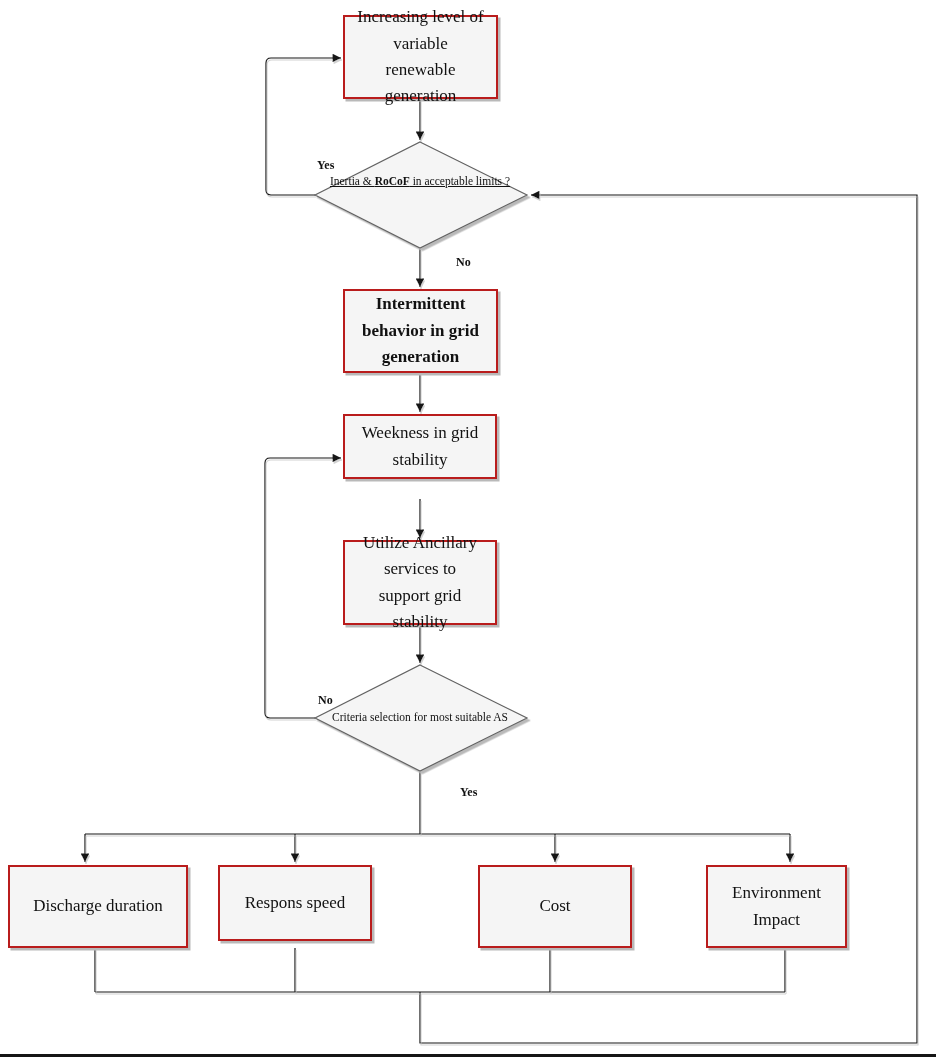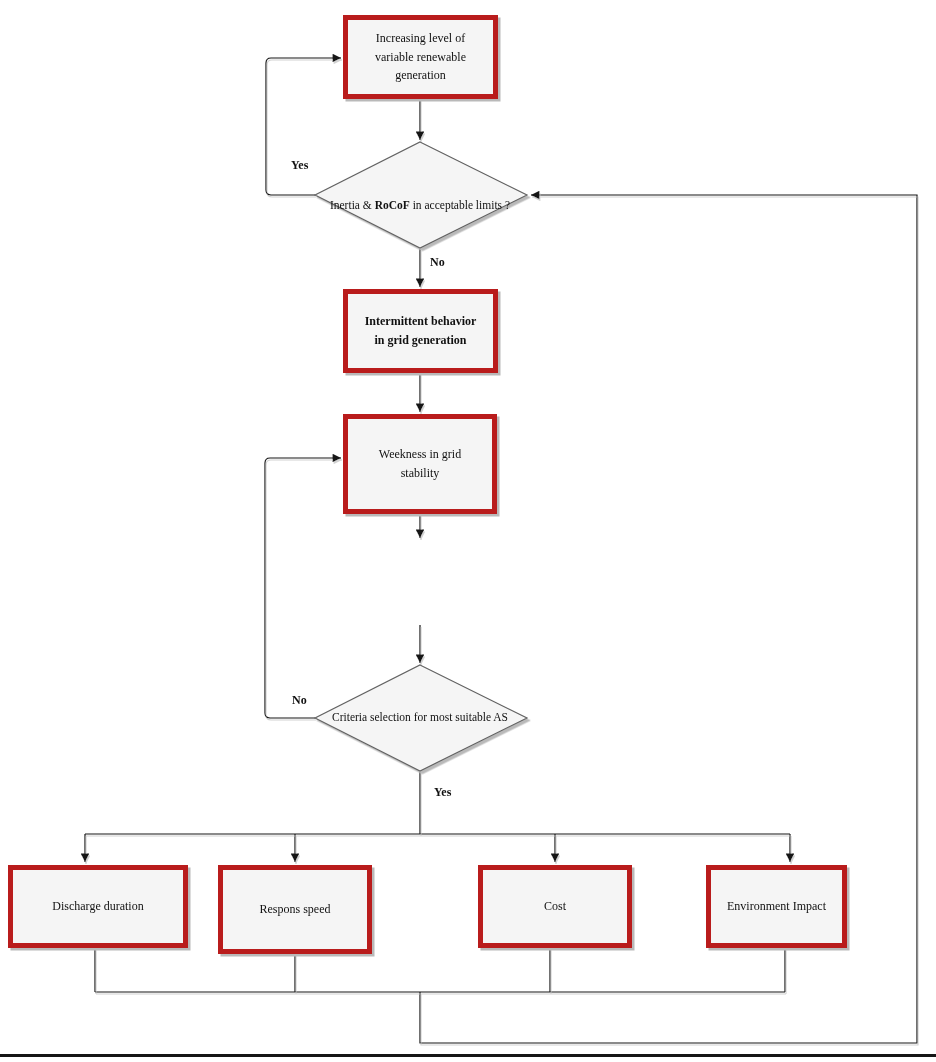--- a/index.html
+++ b/index.html
@@ -8,36 +8,36 @@
     width:936px;height:1062px;
     background:#ffffff;
     font-family:"Liberation Serif","DejaVu Serif",serif;
     overflow:hidden;
   }
   #connector-svg{position:absolute;left:0;top:0;width:936px;height:1062px;}
   .node{
     position:absolute;
     box-sizing:border-box;
     background:#f5f5f5;
-    border:5px solid #b91c1c;
+    border:2px solid #b91c1c;
     box-shadow:2.5px 2.5px 0 #b9b9b9;
     display:flex;align-items:center;justify-content:center;
     text-align:center;
-    font-size:12px;line-height:1.55;color:#111111;
+    font-size:17px;line-height:1.55;color:#111111;
     padding:8px 12px;
   }
   .diamond-label{
     position:absolute;
     text-align:center;
     font-size:11.5px;color:#111111;
     pointer-events:none;
   }
   .edge-label{
     position:absolute;
-    font-size:12px;font-weight:bold;color:#111111;
+    font-size:12px;font-weight:bold;color:#111111;margin-left:26px;
   }
   .bottom-rule{
     position:absolute;left:0;top:1054px;width:936px;height:3px;background:#161616;
   }
 </style>
 </head>
 <body>
 
 <div id="stage">
 
@@ -96,42 +96,45 @@
   </svg>
 
   <div class="node" style="left:343px;top:15px;width:155px;height:84px;">
     <span>Increasing level of variable renewable generation</span>
   </div>
 
   <div class="node" style="left:343px;top:289px;width:155px;height:84px;font-weight:bold;">
     <span>Intermittent behavior in grid generation</span>
   </div>
 
-  <div class="node" style="left:343px;top:414px;width:154px;height:100px;">
+  <div class="node" style="left:343px;top:414px;width:154px;height:65px;">
     <span>Weekness in grid stability</span>
   </div>
 
+  <div class="node" style="left:343px;top:540px;width:154px;height:85px;">
+    <span>Utilize Ancillary services to support grid stability</span>
+  </div>
 
-  <div class="diamond-label" style="left:320px;top:199px;width:200px;">
+  <div class="diamond-label" style="left:320px;top:175px;width:200px;text-decoration:underline;">
     <span>Inertia &amp; </span><b>RoCoF</b><span> in acceptable limits ?</span>
   </div>
 
   <div class="diamond-label" style="left:320px;top:711px;width:200px;text-align:center;">
     <span>Criteria selection for most suitable AS</span>
   </div>
 
   <div class="edge-label" style="left:291px;top:158px;">Yes</div>
   <div class="edge-label" style="left:430px;top:255px;">No</div>
   <div class="edge-label" style="left:292px;top:693px;">No</div>
   <div class="edge-label" style="left:434px;top:785px;">Yes</div>
 
   <div class="node" style="left:8px;top:865px;width:180px;height:83px;">
     <span>Discharge duration</span>
   </div>
-  <div class="node" style="left:218px;top:865px;width:154px;height:89px;text-align:right;">
+  <div class="node" style="left:218px;top:865px;width:154px;height:76px;text-align:right;">
     <span>Respons speed</span>
   </div>
   <div class="node" style="left:478px;top:865px;width:154px;height:83px;text-align:center;">
     <span>Cost</span>
   </div>
   <div class="node" style="left:706px;top:865px;width:141px;height:83px;">
     <span>Environment Impact</span>
   </div>
 
   <div class="bottom-rule"></div>

